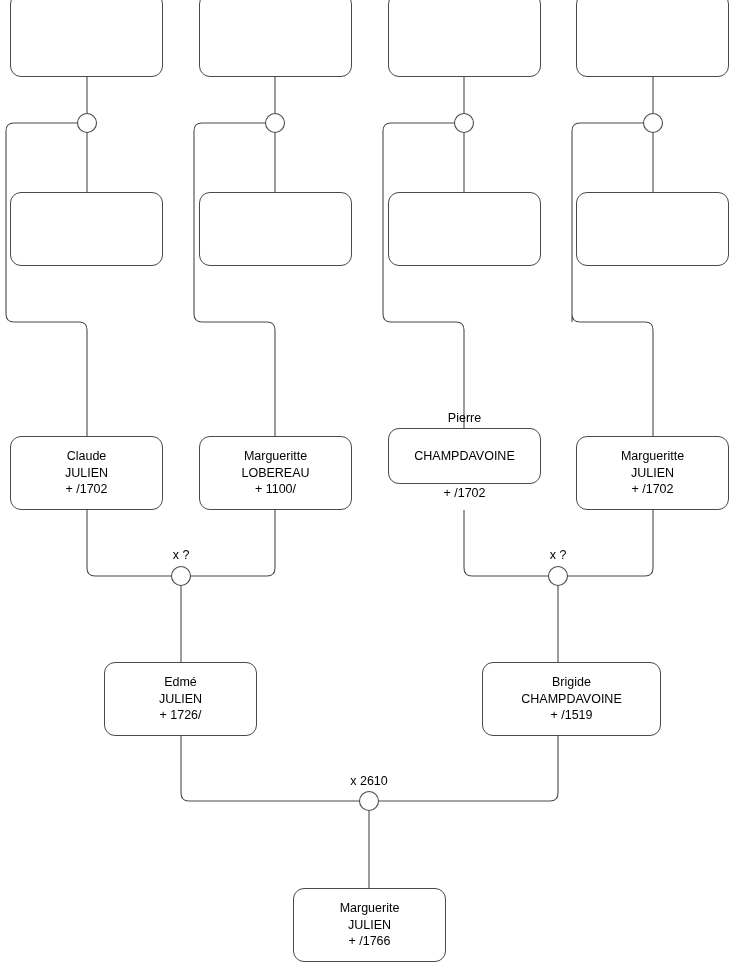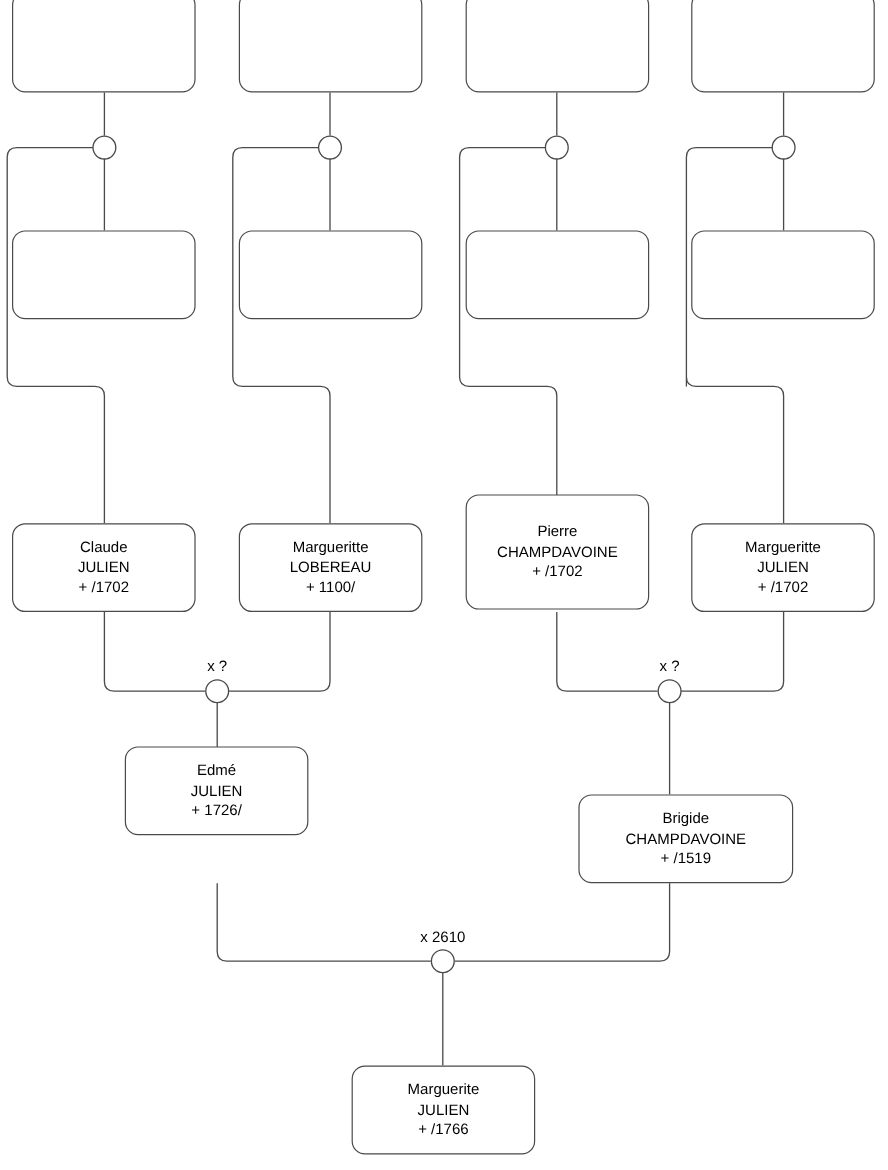--- a/index.html
+++ b/index.html
@@ -114,36 +114,36 @@
     <span class="ln">JULIEN</span>
     <span class="ln">+ /1702</span>
   </div>
 
   <div class="node" style="left:199px; top:436px; width:153px; height:74px;">
     <span class="ln">Margueritte</span>
     <span class="ln">LOBEREAU</span>
     <span class="ln">+ 1100/</span>
   </div>
 
-  <div class="node" style="left:388px; top:412px; width:153px; height:96px;">
+  <div class="node" style="left:388px; top:428px; width:153px; height:56px;gap:21px;">
     <span class="ln">Pierre</span>
     <span class="ln">CHAMPDAVOINE</span>
     <span class="ln">+ /1702</span>
   </div>
 
   <div class="node" style="left:576px; top:436px; width:153px; height:74px;">
     <span class="ln">Margueritte</span>
     <span class="ln">JULIEN</span>
     <span class="ln">+ /1702</span>
   </div>
 
   <div class="union-label" style="left:181px; top:548px;">x ?</div>
   <div class="union-label" style="left:558px; top:548px;">x ?</div>
 
-  <div class="node" style="left:104px; top:622px; width:153px; height:74px;">
+  <div class="node" style="left:104px; top:662px; width:153px; height:74px;">
     <span class="ln">Edmé</span>
     <span class="ln">JULIEN</span>
     <span class="ln">+ 1726/</span>
   </div>
 
   <div class="node" style="left:482px; top:662px; width:179px; height:74px;">
     <span class="ln">Brigide</span>
     <span class="ln">CHAMPDAVOINE</span>
     <span class="ln">+ /1519</span>
   </div>

